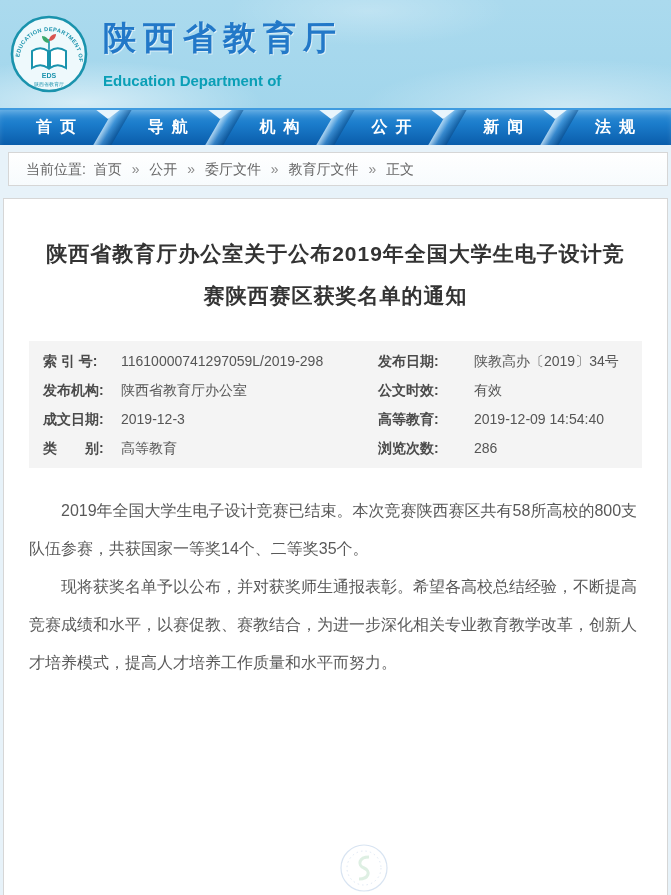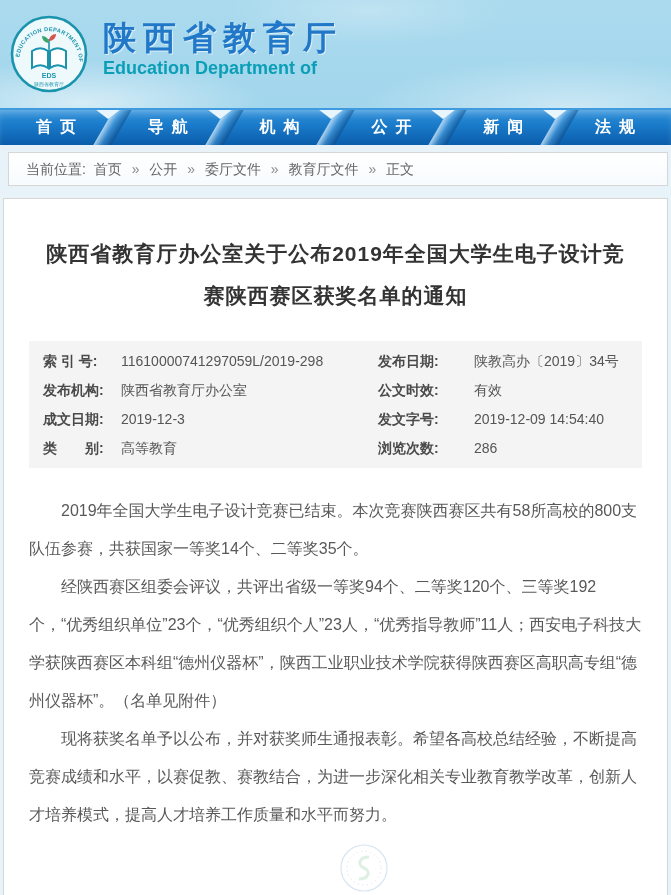--- a/index.html
+++ b/index.html
@@ -24,21 +24,21 @@
       radial-gradient(ellipse 200px 50px at 55% 10%, rgba(255,255,255,.25), rgba(255,255,255,0) 70%),
       linear-gradient(#abdaee,#a2d6ec);
   }
   .logo{position:absolute;left:10px;top:15px;width:78px;height:78px;}
   .site-title-group{position:absolute;left:103px;top:18px;}
   .site-title{
     font-size:33px;font-weight:bold;color:var(--site-title-blue);
     letter-spacing:7px;line-height:40px;
     text-shadow:1px 1px 0 rgba(255,255,255,.6);
   }
-  .site-subtitle{font-size:18px;font-weight:bold;color:var(--site-subtitle-teal);line-height:17px;margin-top:2px;}
+  .site-subtitle{font-size:15px;font-weight:bold;color:var(--site-subtitle-teal);line-height:17px;margin-top:14px;}
   
   .nav{
     display:flex;height:37px;position:relative;overflow:hidden;
     background:linear-gradient(var(--nav-blue-top) 0%, #1b7ccb 40%, var(--nav-blue-bottom) 100%);
     border-top:2px solid #3f9bdf;
     box-shadow:inset 0 6px 8px -4px rgba(255,255,255,.35);
   }
   .nav-tab{
     flex:1;position:relative;display:flex;align-items:center;justify-content:center;
     color:#fff;font-size:16px;font-weight:bold;letter-spacing:8px;text-indent:8px;
@@ -160,35 +160,34 @@
     </tr>
     <tr>
       <td class="ml">发布机构:</td>
       <td class="mv">陕西省教育厅办公室</td>
       <td class="ml2">公文时效:</td>
       <td class="mv2">有效</td>
     </tr>
     <tr>
       <td class="ml">成文日期:</td>
       <td class="mv">2019-12-3</td>
-      <td class="ml2">发文字号:</td>
+      <td class="ml2">高等教育:</td>
       <td class="mv2">2019-12-09 14:54:40</td>
     </tr>
     <tr>
       <td class="ml">类　　别:</td>
       <td class="mv">高等教育</td>
       <td class="ml2">浏览次数:</td>
       <td class="mv2">286</td>
     </tr>
   </tbody>
     </table>
 
   <div class="body-text">
     <p>2019年全国大学生电子设计竞赛已结束。本次竞赛陕西赛区共有58所高校的800支队伍参赛，共获国家一等奖14个、二等奖35个。</p>
-    <p>经陕西赛区组委会评议，共评出省级一等奖94个、二等奖120个、三等奖192个，“优秀组织单位”23个，“优秀组织个人”23人，“优秀指导教师”11人；西安电子科技大学获陕西赛区本科组“德州仪器杯”，陕西工业职业技术学院获得陕西赛区高职高专组“德州仪器杯”。（名单见附件）</p>
     <p>现将获奖名单予以公布，并对获奖师生通报表彰。希望各高校总结经验，不断提高竞赛成绩和水平，以赛促教、赛教结合，为进一步深化相关专业教育教学改革，创新人才培养模式，提高人才培养工作质量和水平而努力。</p>
 
   </div>
 
   <div class="watermark">
     <svg width="50" height="50" viewBox="0 0 50 50">
       <circle cx="25" cy="25" r="23" fill="none" stroke="#7ea4d2" stroke-width="1.2" opacity="0.55"></circle>
       <circle cx="25" cy="25" r="17" fill="none" stroke="#8fb0d8" stroke-width="1" stroke-dasharray="1.5 3" opacity="0.5"></circle>
       <path d="M30 14 C20 14 18 22 25 25 C32 28 30 36 20 36" fill="none" stroke="#7bbf8e" stroke-width="3" opacity="0.45"></path>
     </svg>

